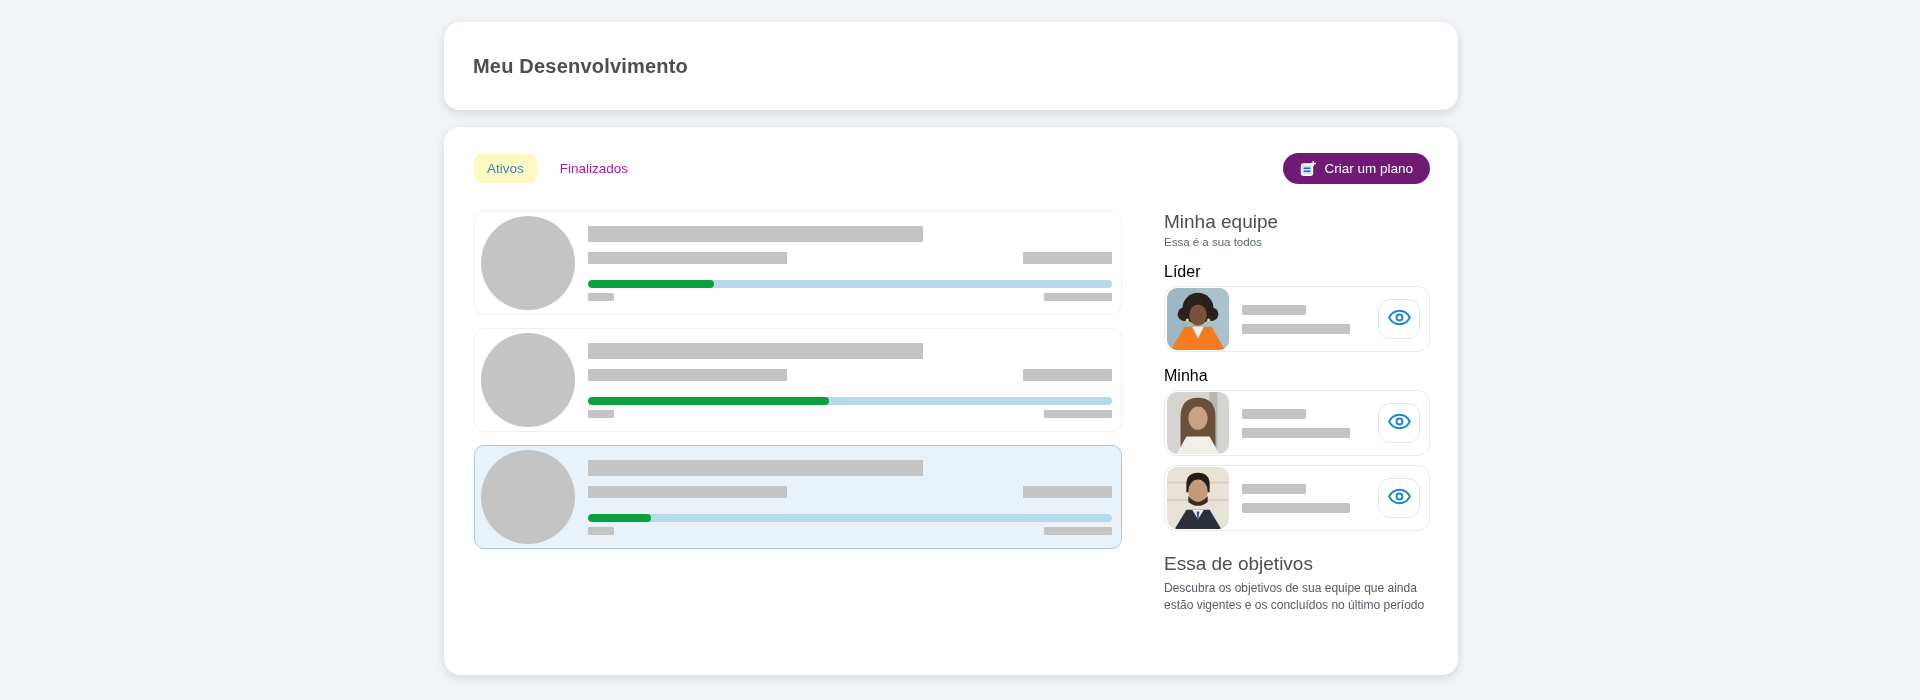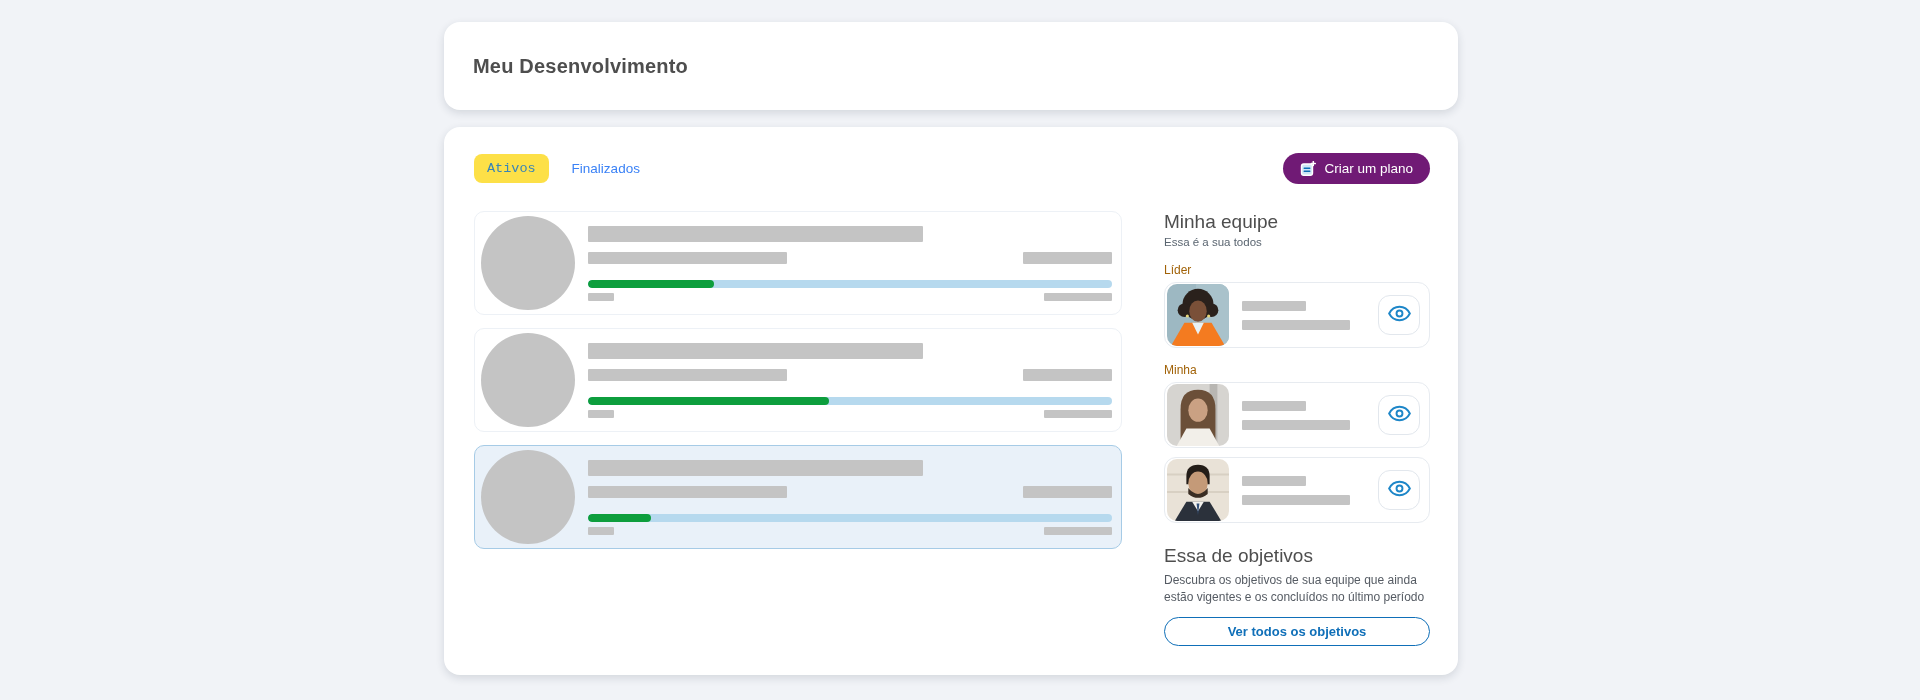--- a/index.html
+++ b/index.html
@@ -29,24 +29,24 @@
     margin-top:17px;
     height:548px;
     padding:26px 28px 0 30px;
   }
 
   
   .toolbar { display:flex; justify-content:space-between; align-items:center; height:31px; }
   .tabs { display:flex; align-items:center; gap:10px; }
   .tab {
     font-size:13.5px; padding:7px 13px; border-radius:8px;
-    color:#3b82f6; background:transparent; border:none; cursor:pointer;
+    color:#a21caf; background:transparent; border:none; cursor:pointer;
     font-family:inherit;
   }
-  .tab.active { background:#fde047; color:#3884b8;font-family:Liberation Mono, monospace; }
+  .tab.active { background:#fef9c3; color:#3884b8; }
   .btn-primary {
     display:flex; align-items:center; gap:8px;
     background:#701a75; color:#fff; border:none; cursor:pointer;
     height:31px; padding:0 17px; border-radius:16px;
     font-size:13.5px; font-family:inherit;
   }
   .btn-primary svg { display:block; }
 
   
   .content { display:flex; gap:42px; margin-top:27px; }
@@ -81,21 +81,21 @@
   }
   .progress-fill { height:100%; border-radius:4px; background:#0d9e3d; }
   .sk-row3 { margin-top:5px; display:flex; justify-content:space-between; }
   .sk-mini { height:8px; width:5%; }
   .sk-mini-right { height:8px; width:13%; }
 
   
   .side-panel { flex:1; }
   .panel-title { font-size:19px; font-weight:normal; color:#4e4e4e; }
   .panel-sub { font-size:11.5px; color:#5a6570; margin-top:3px; }
-  .group-label { font-size:12px; color:#a16207; margin:15px 0 5px; }
+  .group-label { font-size:16px; color:#000000; margin:15px 0 5px; }
   .member-card {
     height:66px; background:#fff;
     border:1px solid #e7ebf0; border-radius:12px;
     display:flex; align-items:center;
     margin-bottom:9px;
   }
   .member-avatar {
     width:62px; height:62px; border-radius:10px;
     margin-left:2px; overflow:hidden; flex-shrink:0;
   }
@@ -294,19 +294,18 @@
                 <svg width="23" height="17" viewBox="0 0 24 17" fill="none">
                   <path d="M12 1.5 C6.5 1.5 2.8 5.4 1.2 8.5 C2.8 11.6 6.5 15.5 12 15.5 C17.5 15.5 21.2 11.6 22.8 8.5 C21.2 5.4 17.5 1.5 12 1.5 Z" stroke="#1d86c8" stroke-width="2"></path>
                   <circle cx="12" cy="8.5" r="3.1" stroke="#1d86c8" stroke-width="2"></circle>
                 </svg>
               </span>
             </button>
           </div>
 
           <div class="obj-title">Essa de objetivos</div>
           <div class="obj-desc">Descubra os objetivos de sua equipe que ainda estão vigentes e os concluídos no último período</div>
-          <button class="obj-btn">Ver todos os objetivos</button>
         </div>
 
       </div>
     </div>
   </div>
 </div>
 
 </body></html>

